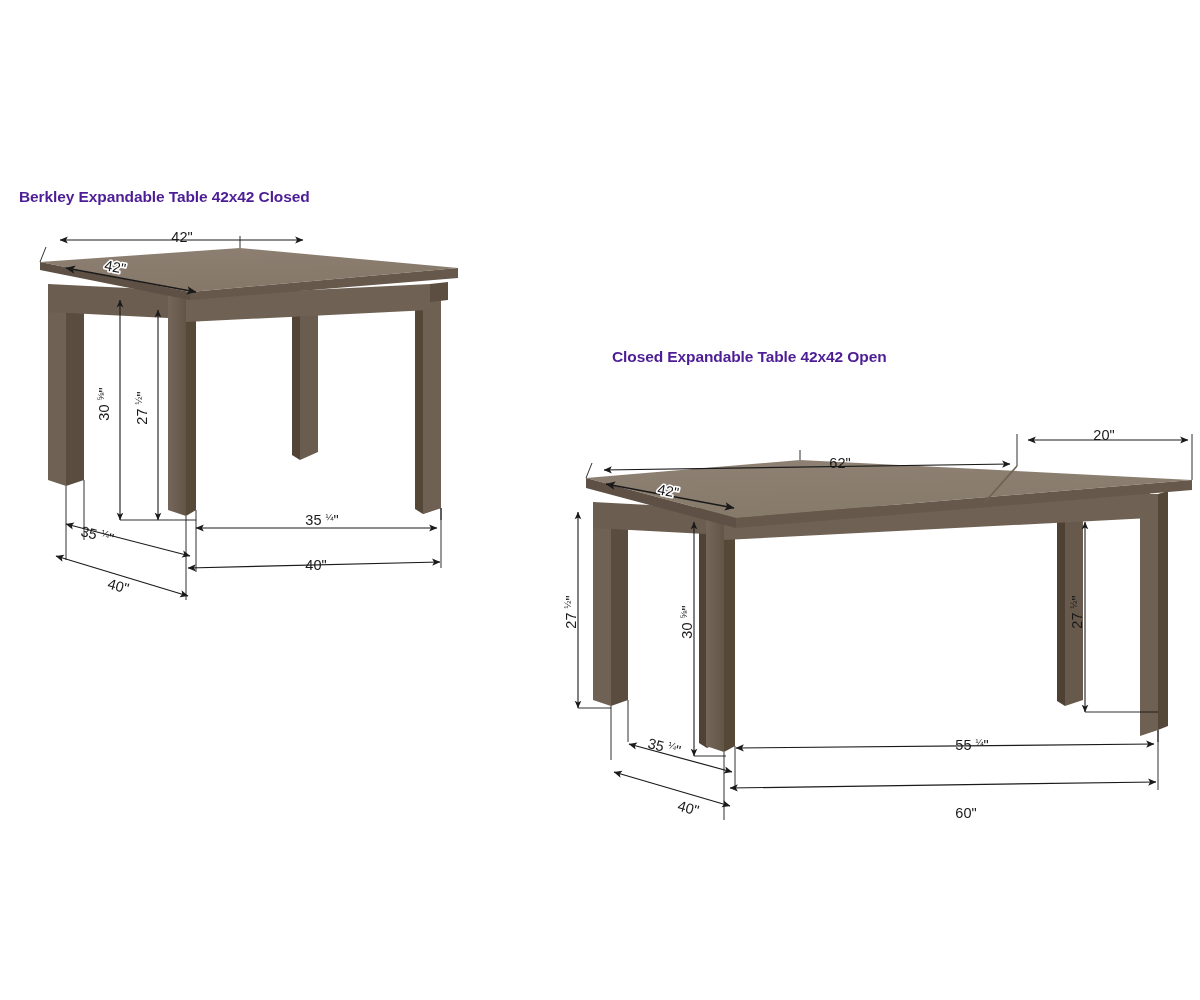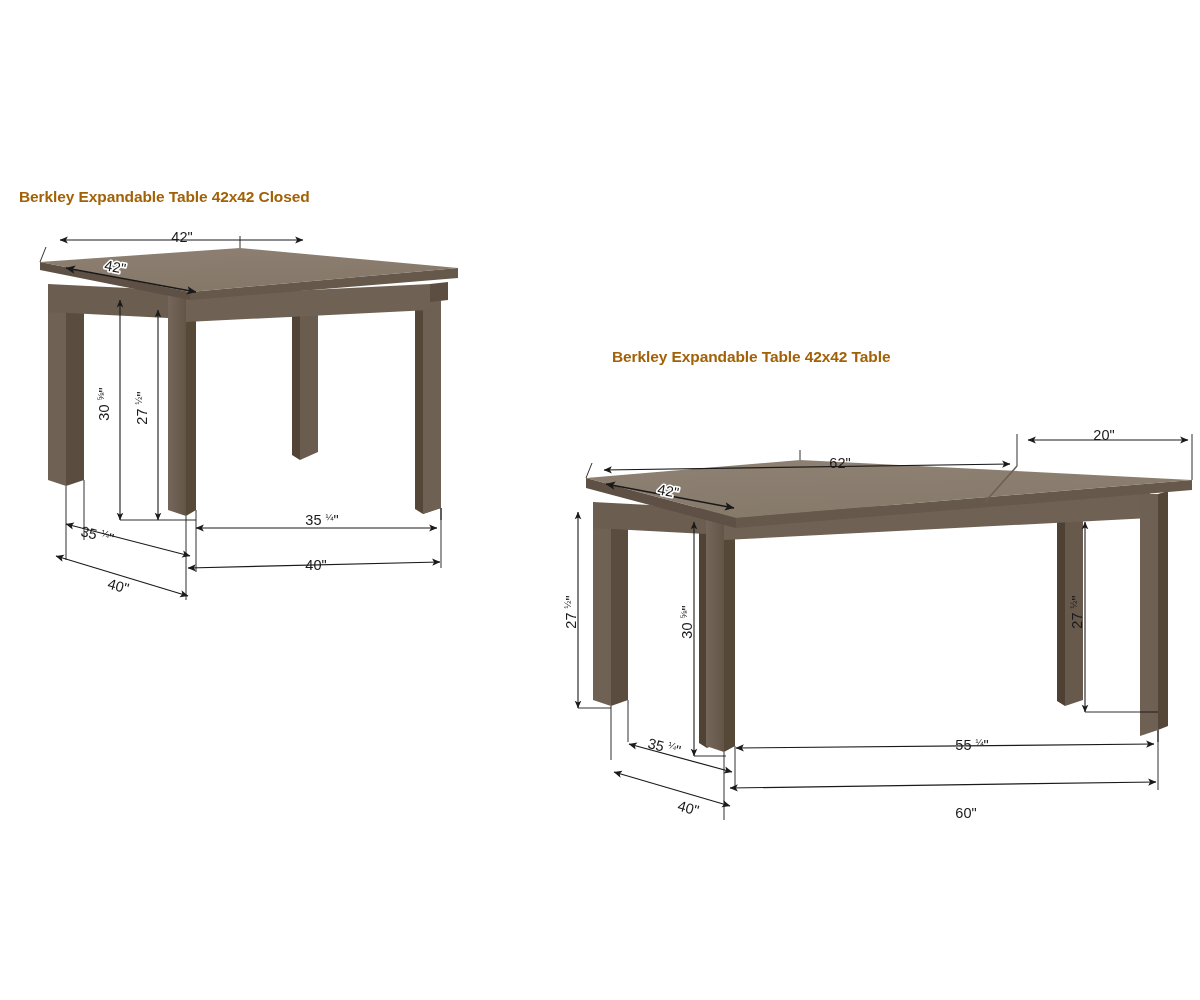--- a/index.html
+++ b/index.html
@@ -13,21 +13,21 @@
     height: 1000px;
     background: #ffffff;
     overflow: hidden;
     font-family: "Liberation Sans", sans-serif;
   }
   .diagram-title {
     position: absolute;
     font-family: "Liberation Sans", sans-serif;
     font-weight: bold;
     font-size: 15.5px;
-    color: #a16207;
+    color: #4c1d95;
     white-space: nowrap;
     letter-spacing: -0.1px;
   }
   #title-left  { left: 19px;  top: 188px; }
   #title-right { left: 612px; top: 348px; }
 
   svg.scene {
     position: absolute;
     left: 0;
     top: 0;
@@ -52,21 +52,21 @@
     font-size: 9.5px;
   }
 </style>
 </head>
 <body>
 
 <div id="canvas">
 
   <div class="diagram-title" id="title-left">Berkley Expandable Table 42x42 Closed</div>
 
-  <div class="diagram-title" id="title-right">Berkley Expandable Table 42x42 Table</div>
+  <div class="diagram-title" id="title-right">Closed Expandable Table 42x42 Open</div>
 
   <svg class="scene" viewBox="0 0 1200 1000">
     <defs>
       <marker id="arrHead" viewBox="0 0 10 10" refX="9.2" refY="5" markerWidth="7.5" markerHeight="7.5" orient="auto-start-reverse">
         <path d="M0.5,1 L9.6,5 L0.5,9 L2.6,5 Z" fill="#1a1a1a"></path>
       </marker>
       <linearGradient id="topGrad" x1="0" y1="0" x2="0.25" y2="1">
         <stop offset="0%" stop-color="#8d8072"></stop>
         <stop offset="100%" stop-color="#857869"></stop>
       </linearGradient>

